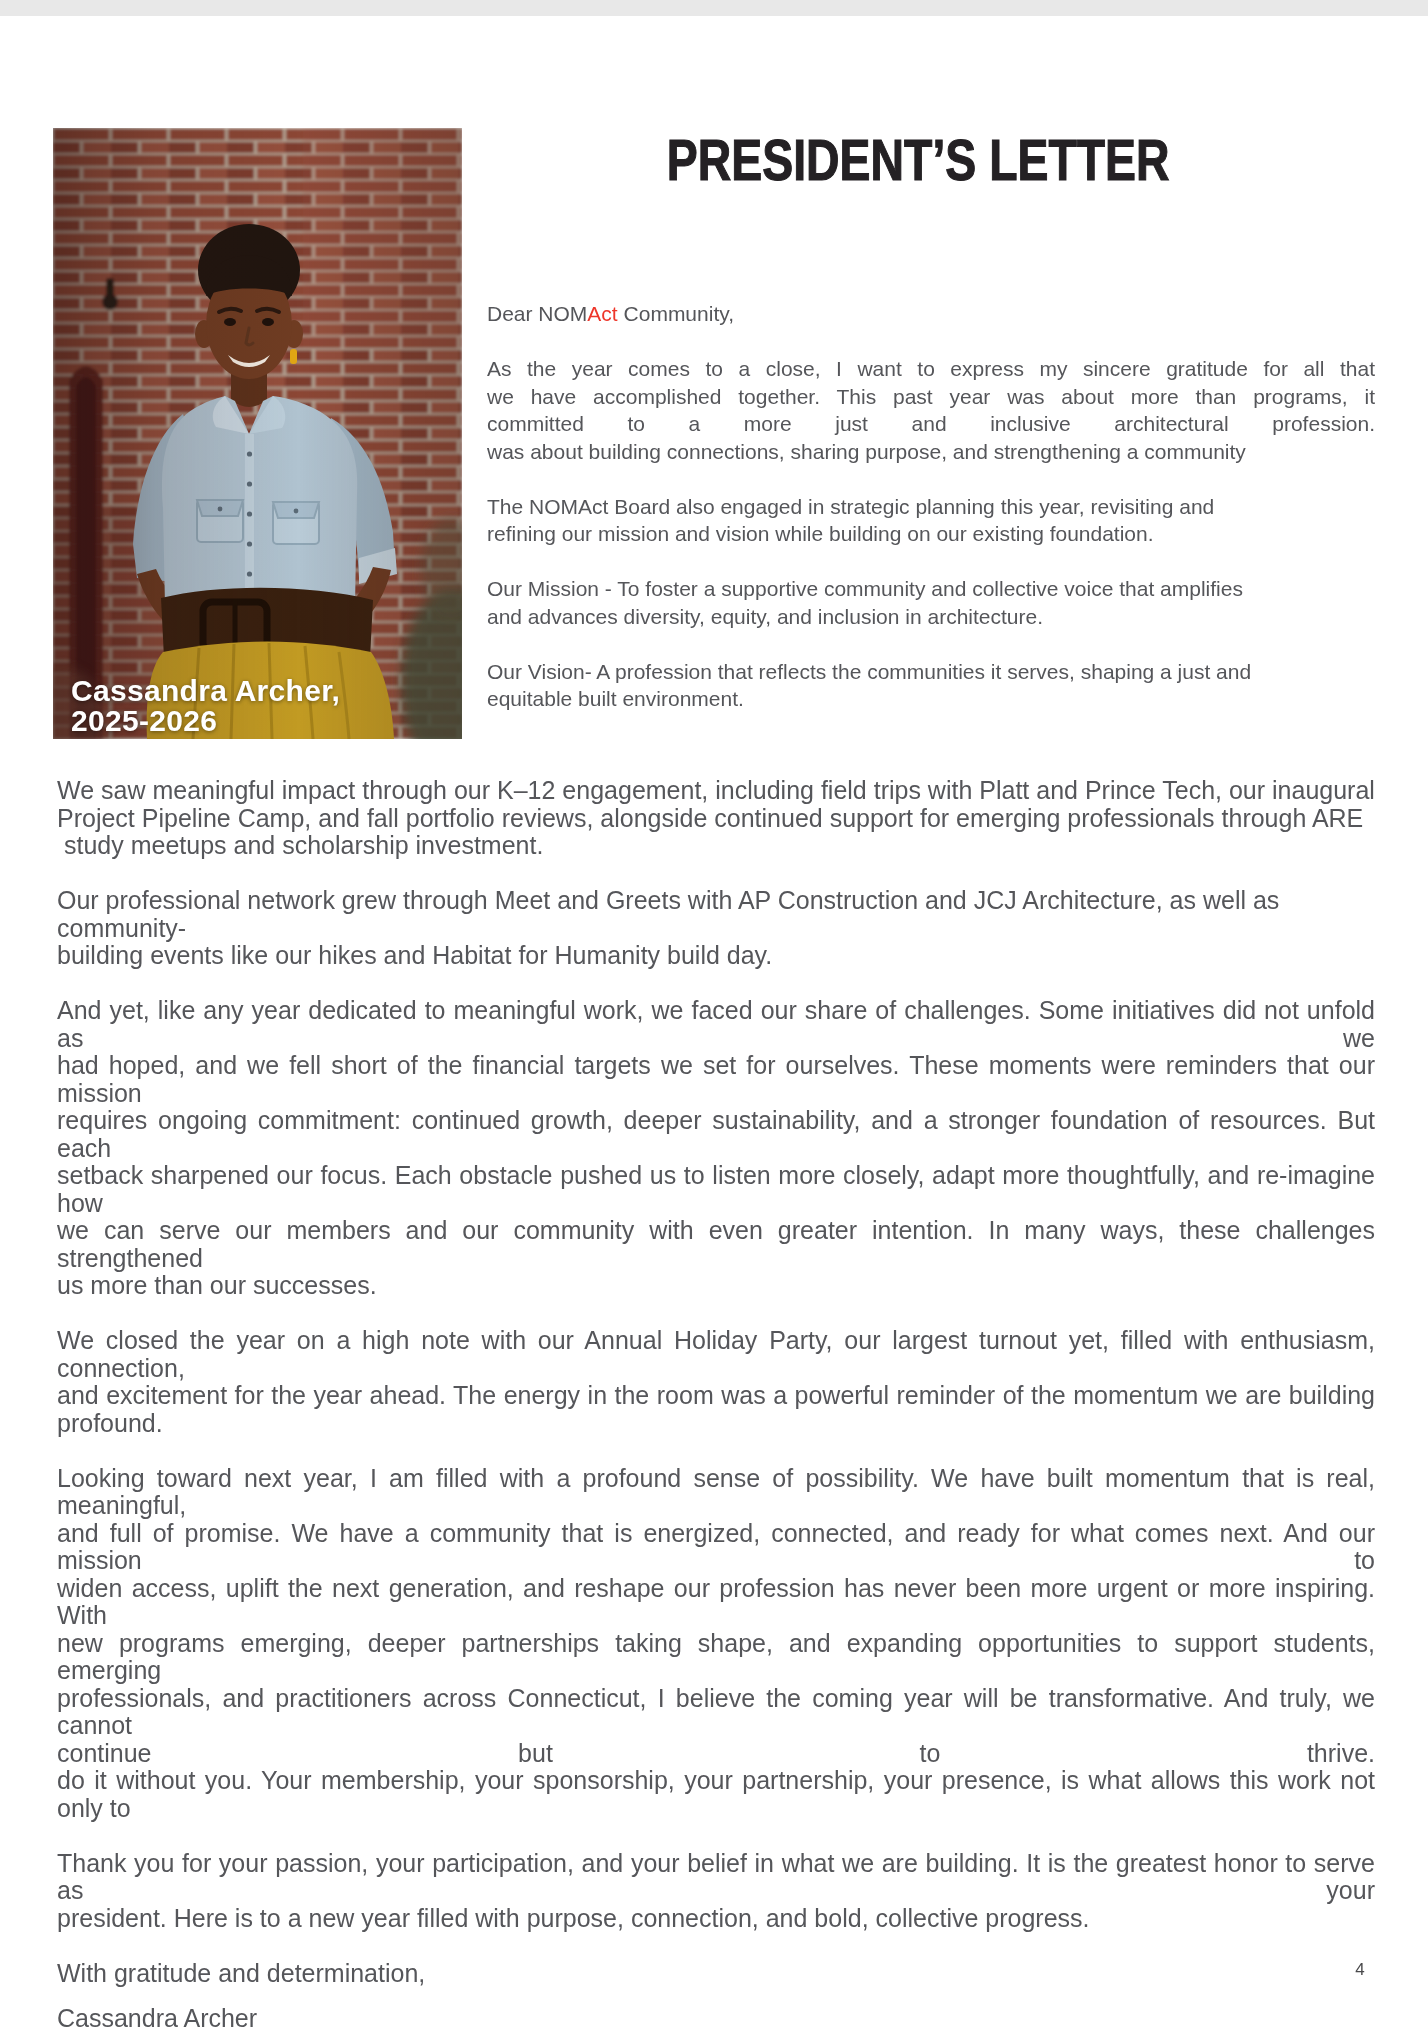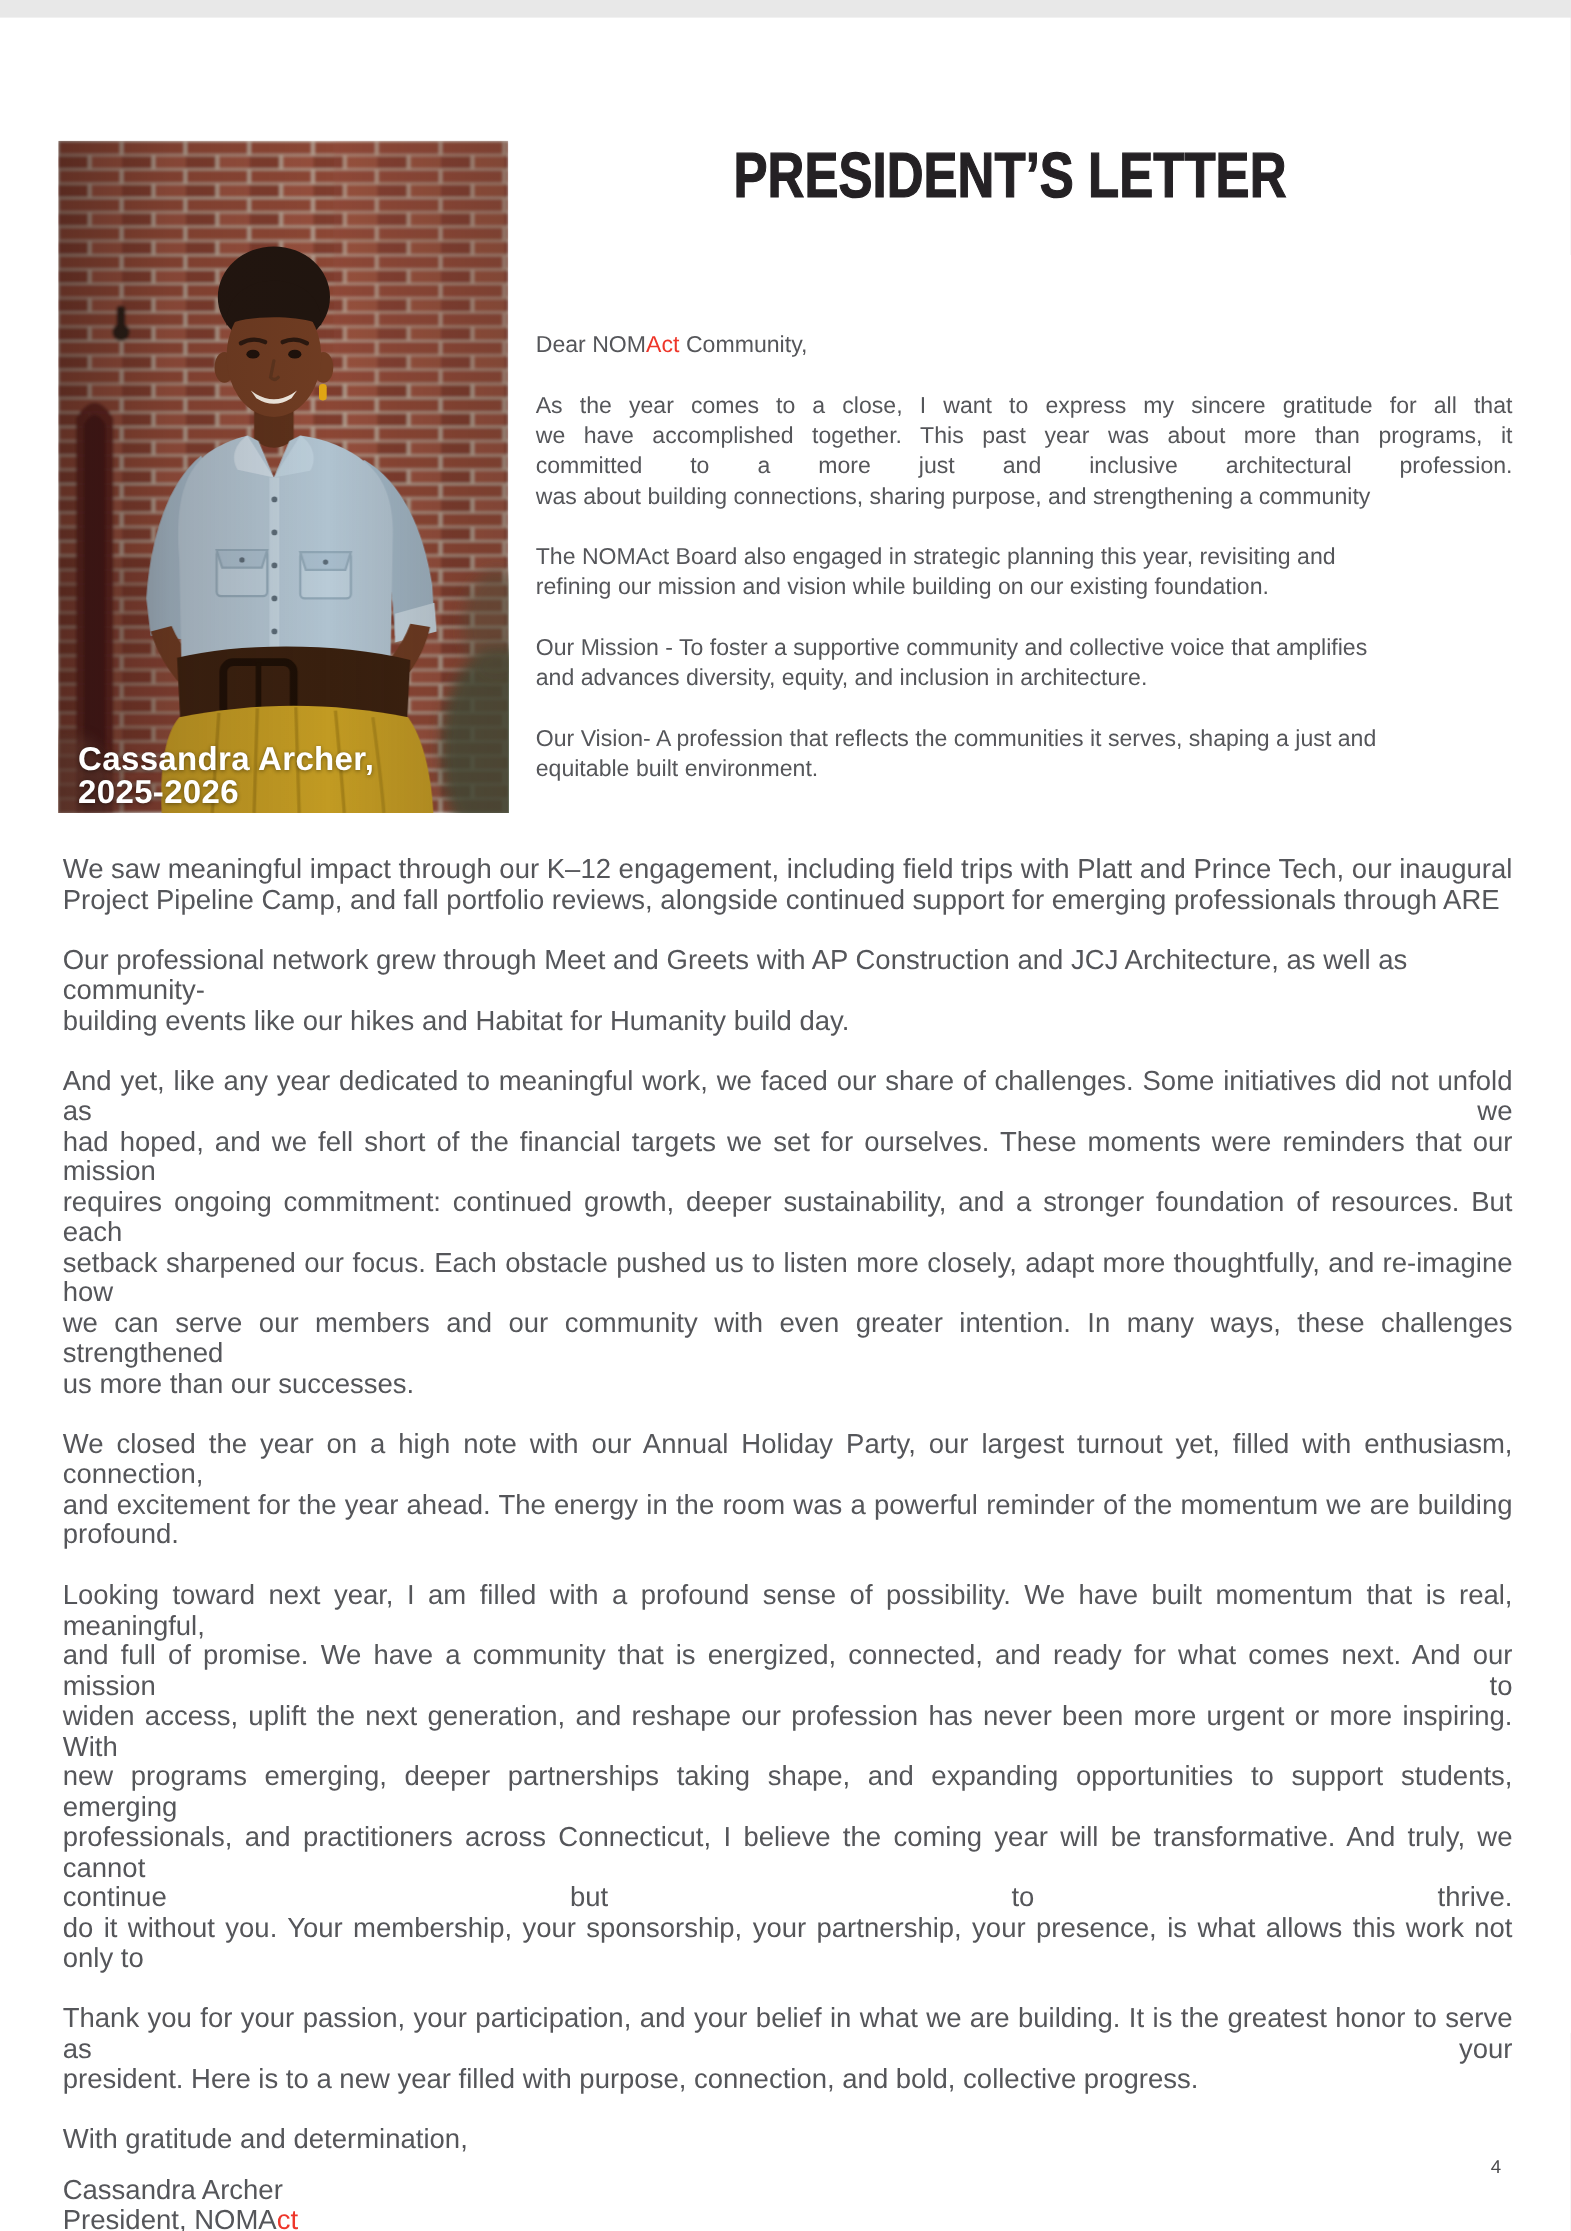--- a/index.html
+++ b/index.html
@@ -180,20 +180,21 @@
     <div class="para">
         <div>Our Vision- A profession that reflects the communities it serves, shaping a just and</div>
         <div>equitable built environment.</div>
       </div>
   </div>
 
   <div class="bodytext">
     <div class="para">
         <div>We saw meaningful impact through our K–12 engagement, including field trips with Platt and Prince Tech, our inaugural</div>
         <div>Project Pipeline Camp, and fall portfolio reviews, alongside continued support for emerging professionals through ARE</div>
+        <div> study meetups and scholarship investment.</div>
       </div>
     <div class="para">
         <div>Our professional network grew through Meet and Greets with AP Construction and JCJ Architecture, as well as community-</div>
         <div>building events like our hikes and Habitat for Humanity build day.</div>
       </div>
     <div class="para just">
         <div>And yet, like any year dedicated to meaningful work, we faced our share of challenges. Some initiatives did not unfold as we</div>
         <div>had hoped, and we fell short of the financial targets we set for ourselves. These moments were reminders that our mission</div>
         <div>requires ongoing commitment: continued growth, deeper sustainability, and a stronger foundation of resources. But each</div>
         <div>setback sharpened our focus. Each obstacle pushed us to listen more closely, adapt more thoughtfully, and re-imagine how</div>

